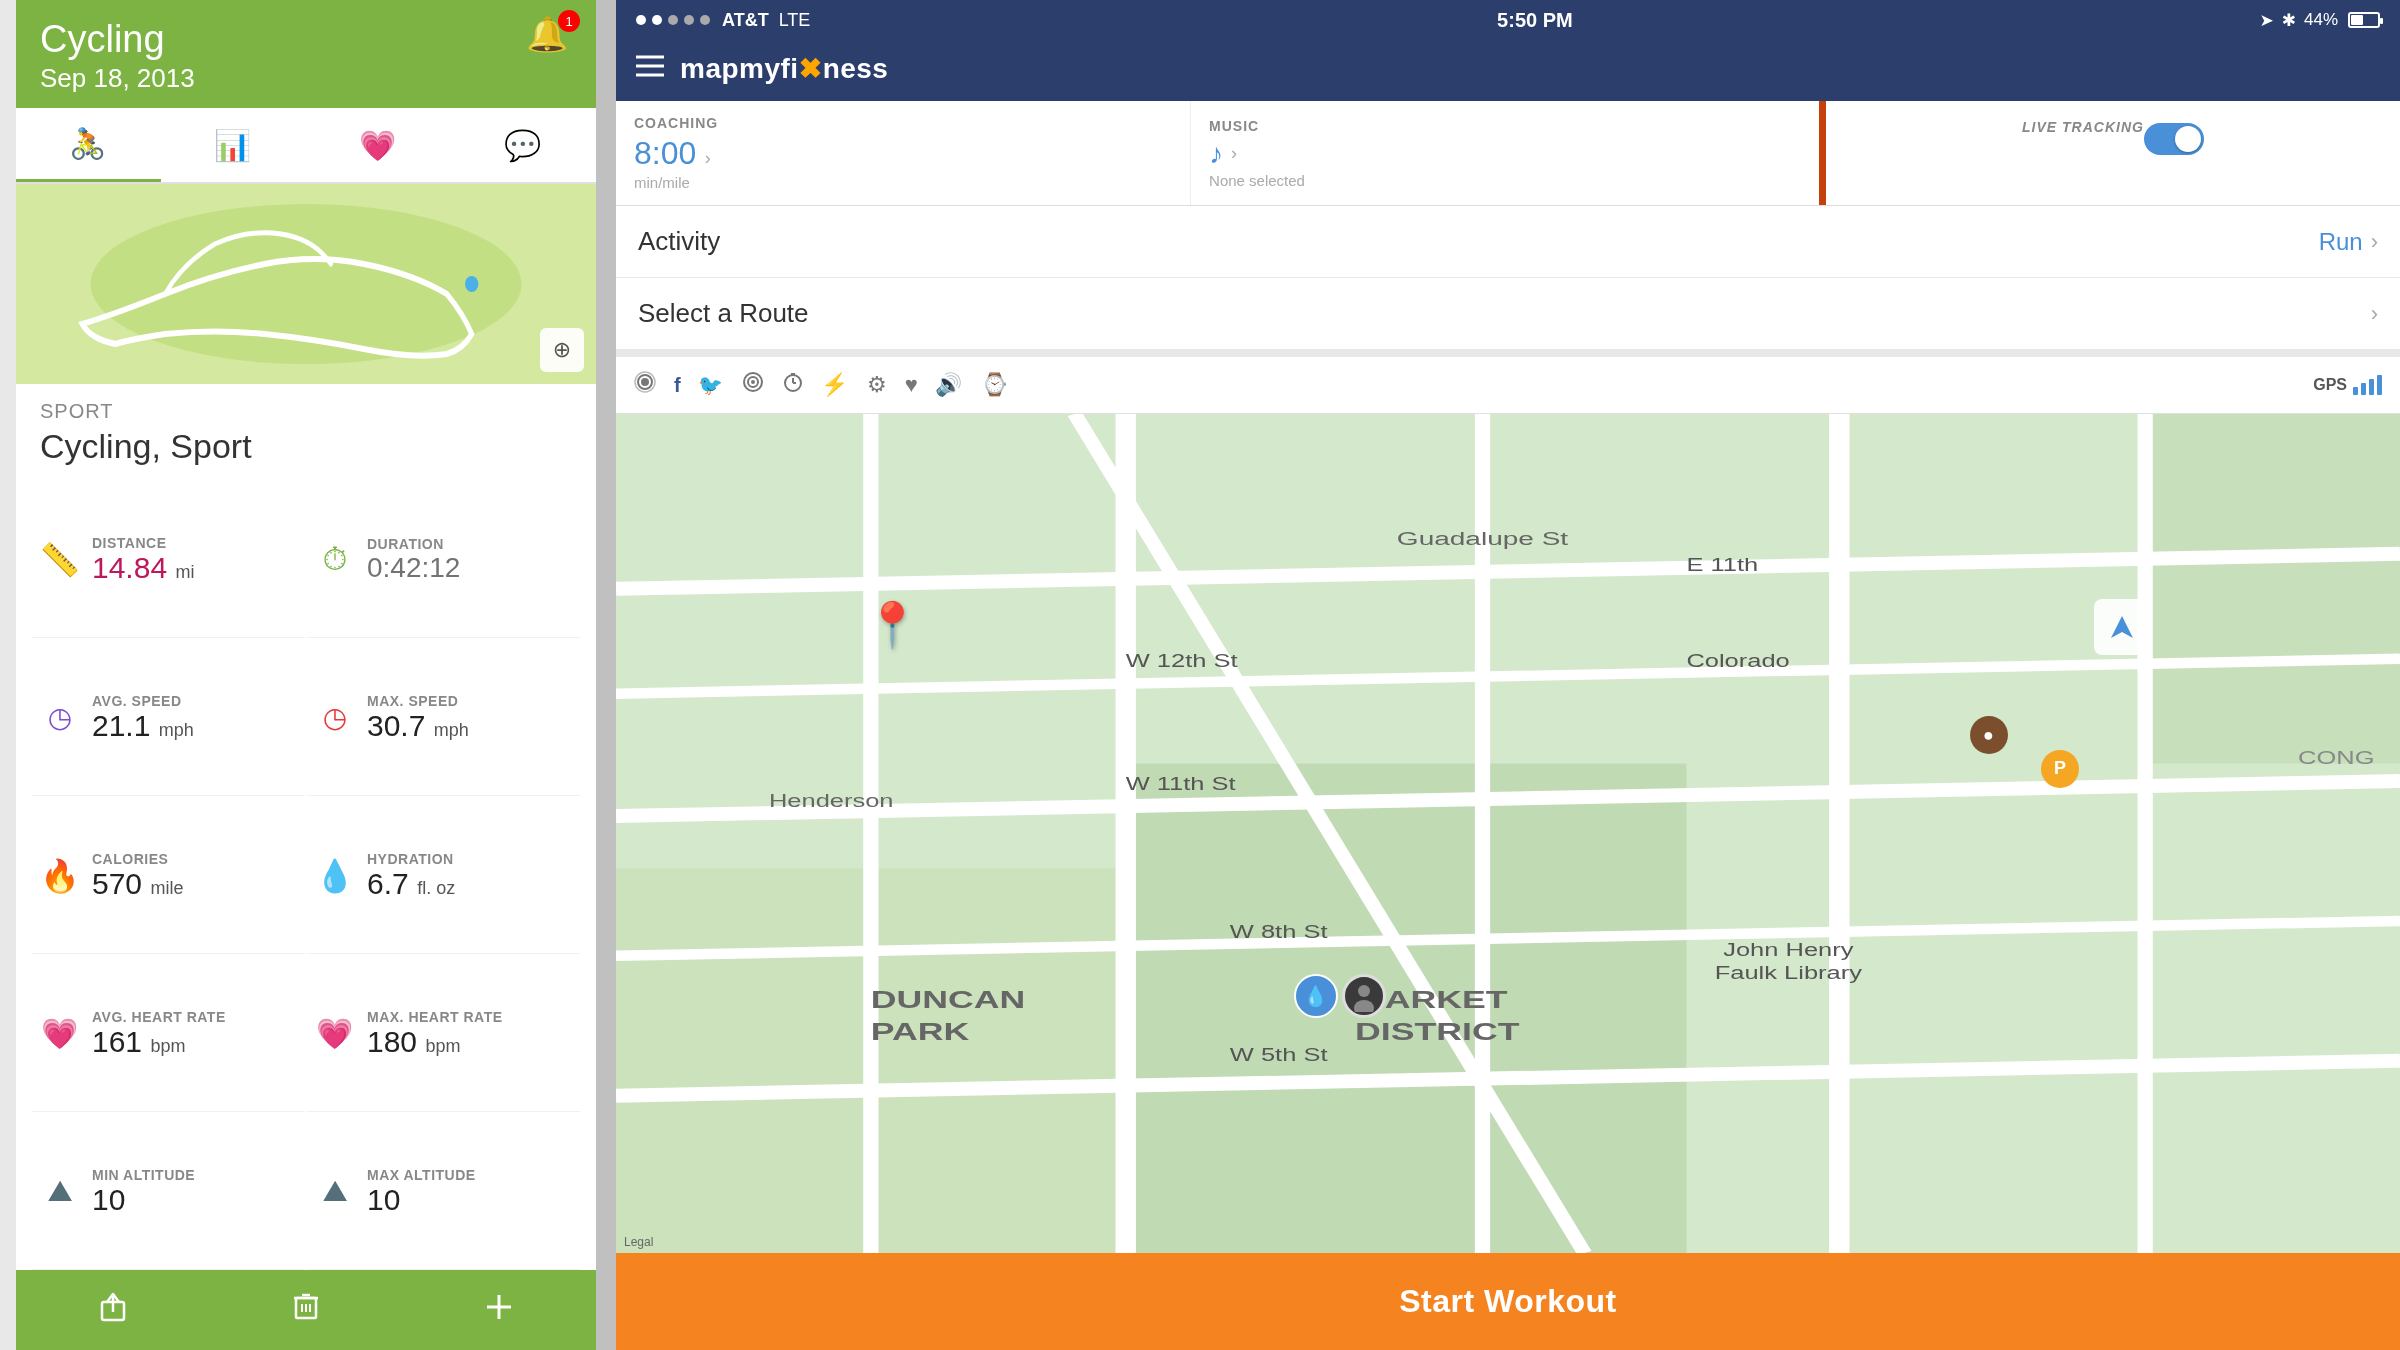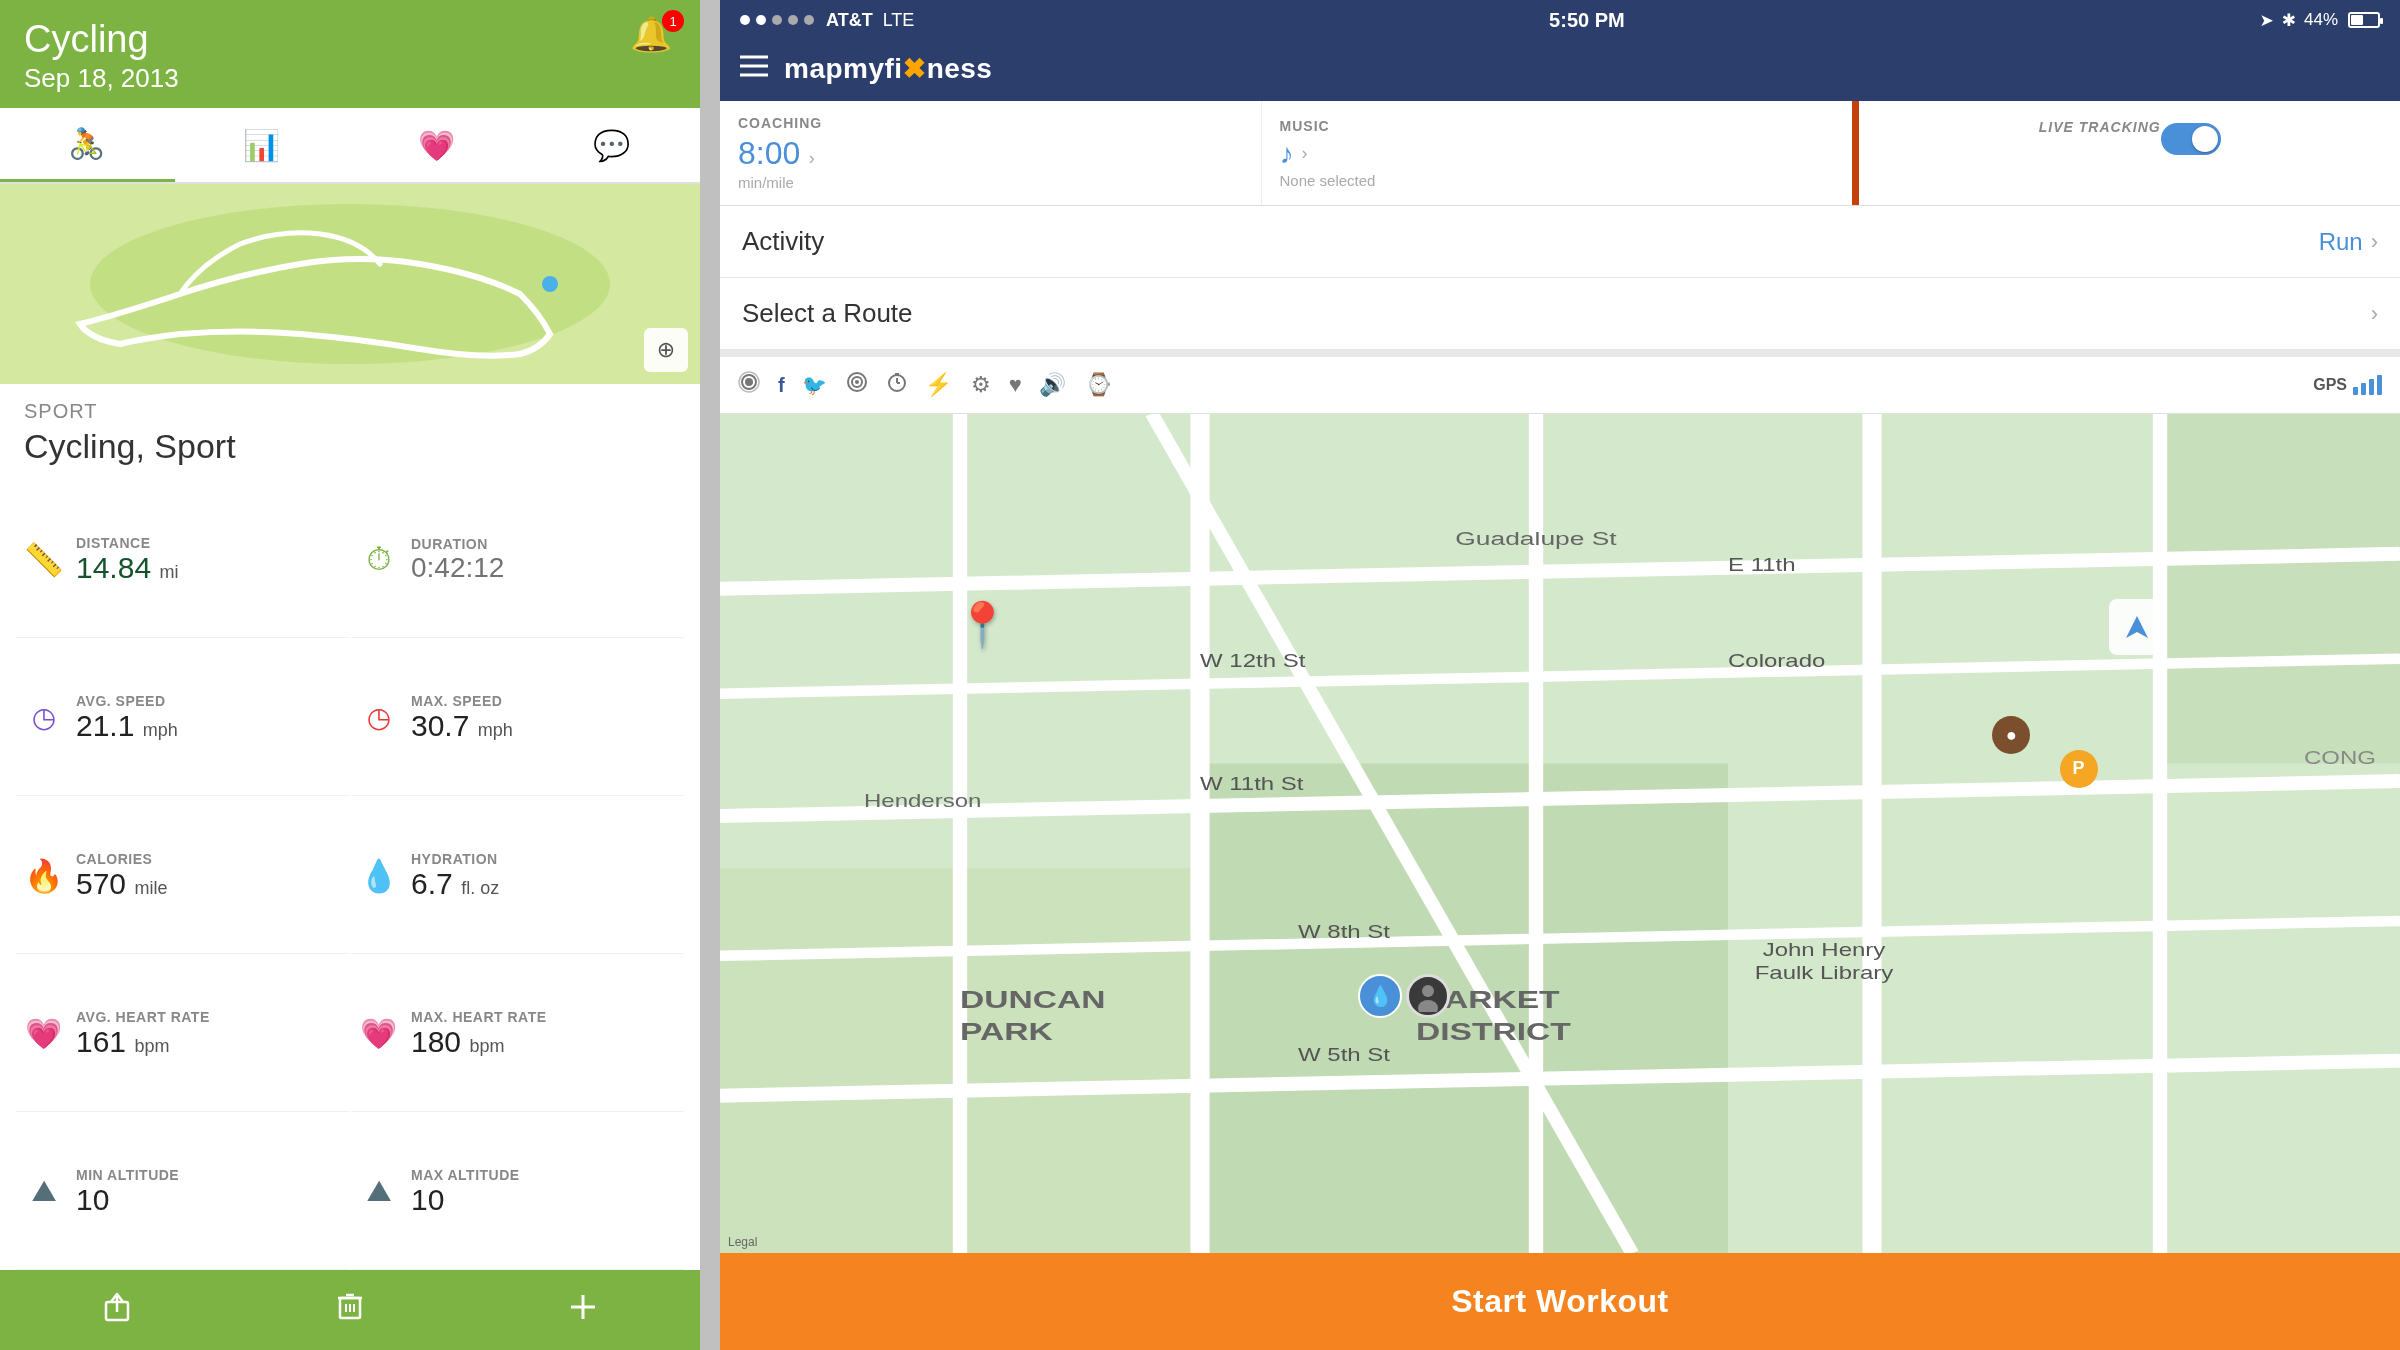--- a/index.html
+++ b/index.html
@@ -7,26 +7,27 @@
       width: 2400px;
       height: 1350px;
       display: flex;
       background: #e8e8e8;
       font-family: -apple-system, 'Helvetica Neue', Arial, sans-serif;
       overflow: hidden;
     }
 
     
     .left-panel {
-      width: 700px;
+      width: 580px;
       height: 1350px;
       background: #fff;
       display: flex;
       flex-direction: column;
       flex-shrink: 0;
+      margin-left: 16px;
     }
 
     .left-header {
       background: #7cb342;
       padding: 18px 24px 14px;
       color: white;
       position: relative;
     }
     .left-header h1 {
       font-size: 38px;
@@ -621,21 +622,21 @@
   <div class="sport-label">SPORT</div>
   <div class="sport-name">Cycling, Sport</div>
 
   <div class="stats-grid">
 
     <div class="stat-item">
       <span class="stat-icon" style="color:#7cb342;">📏</span>
       <div class="stat-content">
         <div class="stat-label">DISTANCE</div>
         <div>
-          <span style="font-size:30px;font-weight:300;color:#14532d;">14.84</span>
+          <span style="font-size:30px;font-weight:300;color:#be185d;">14.84</span>
           <span class="stat-unit">mi</span>
         </div>
       </div>
     </div>
 
     <div class="stat-item">
       <span class="stat-icon" style="color:#7cb342;">⏱</span>
       <div class="stat-content">
         <div class="stat-label">DURATION</div>
         <div>

